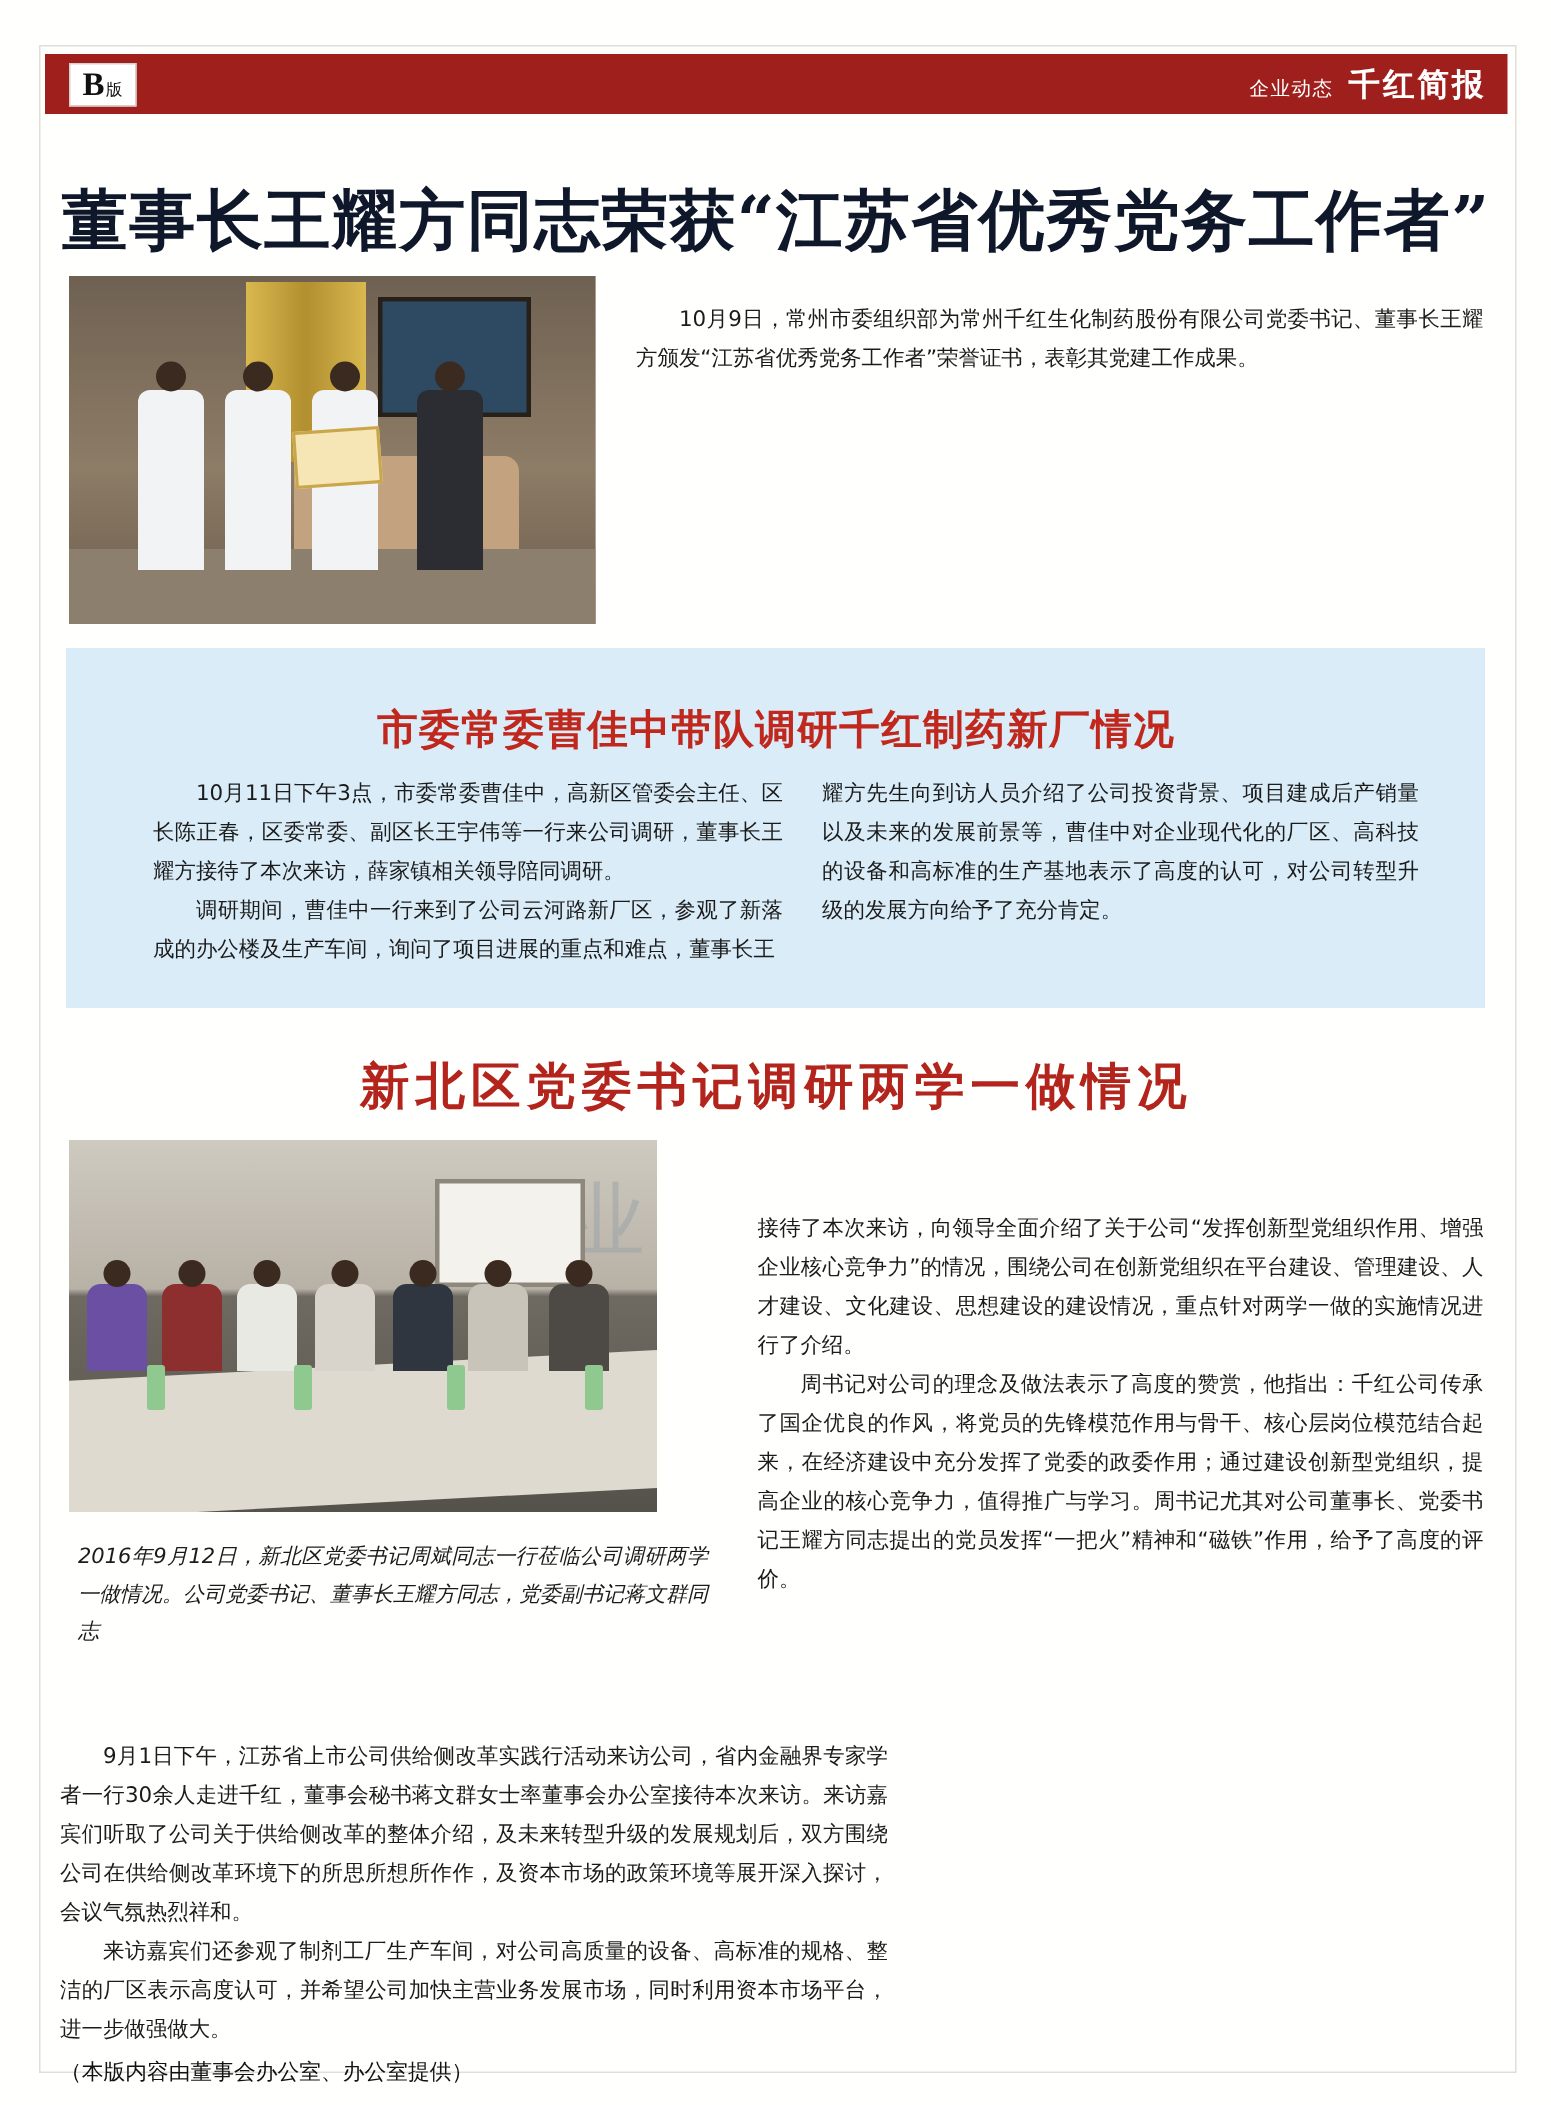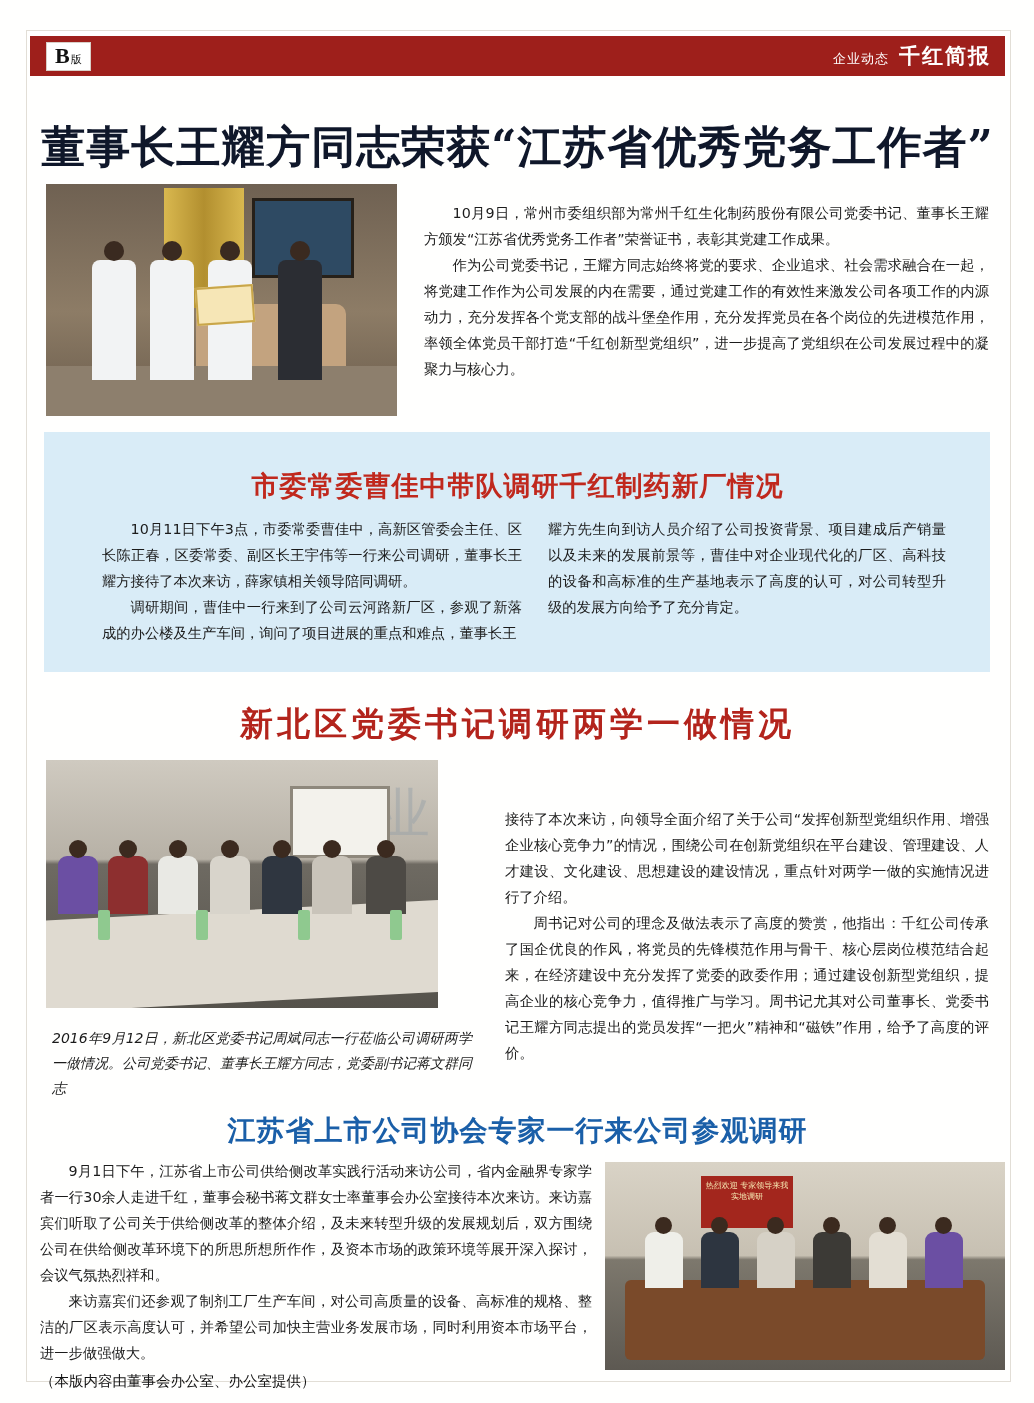--- a/index.html
+++ b/index.html
@@ -137,21 +137,20 @@
     <div class="ground"></div>
     <div class="person p1"></div>
     <div class="person p2"></div>
     <div class="person p3"></div>
     <div class="person p4"></div>
     <div class="cert"></div>
   </div>
 
   <div class="col" style="left:424px; top:200px; width:565px;">
     <p>10月9日，常州市委组织部为常州千红生化制药股份有限公司党委书记、董事长王耀方颁发“江苏省优秀党务工作者”荣誉证书，表彰其党建工作成果。</p>
-    <p>作为公司党委书记，王耀方同志始终将党的要求、企业追求、社会需求融合在一起，将党建工作作为公司发展的内在需要，通过党建工作的有效性来激发公司各项工作的内源动力，充分发挥各个党支部的战斗堡垒作用，充分发挥党员在各个岗位的先进模范作用，率领全体党员干部打造“千红创新型党组织”，进一步提高了党组织在公司发展过程中的凝聚力与核心力。</p>
   </div>
 
   <div class="panel"></div>
   <div class="headline h-redsm" style="top:468px;">市委常委曹佳中带队调研千红制药新厂情况</div>
 
   <div class="col" style="left:70px; top:516px; width:420px;margin-left:32px;">
     <p>10月11日下午3点，市委常委曹佳中，高新区管委会主任、区长陈正春，区委常委、副区长王宇伟等一行来公司调研，董事长王耀方接待了本次来访，薛家镇相关领导陪同调研。</p>
     <p>调研期间，曹佳中一行来到了公司云河路新厂区，参观了新落成的办公楼及生产车间，询问了项目进展的重点和难点，董事长王</p>
   </div>
   <div class="col" style="left:512px; top:516px; width:434px;">
@@ -178,36 +177,22 @@
     <div class="bot" style="left:344px;"></div>
   </div>
 
   <div class="caption" style="left:52px; top:1026px; width:420px;">2016年9月12日，新北区党委书记周斌同志一行莅临公司调研两学一做情况。公司党委书记、董事长王耀方同志，党委副书记蒋文群同志</div>
 
   <div class="col" style="left:505px; top:762px; width:484px;">
     <p style="text-indent:0;margin-top:44px;">接待了本次来访，向领导全面介绍了关于公司“发挥创新型党组织作用、增强企业核心竞争力”的情况，围绕公司在创新党组织在平台建设、管理建设、人才建设、文化建设、思想建设的建设情况，重点针对两学一做的实施情况进行了介绍。</p>
     <p>周书记对公司的理念及做法表示了高度的赞赏，他指出：千红公司传承了国企优良的作风，将党员的先锋模范作用与骨干、核心层岗位模范结合起来，在经济建设中充分发挥了党委的政委作用；通过建设创新型党组织，提高企业的核心竞争力，值得推广与学习。周书记尤其对公司董事长、党委书记王耀方同志提出的党员发挥“一把火”精神和“磁铁”作用，给予了高度的评价。</p>
   </div>
 
-  <div class="headline h-bluesm" style="top:1112px;">江苏省上市公司协会专家一行来公司参观调研</div>
 
   <div class="col" style="left:40px; top:1158px; width:552px;">
     <p>9月1日下午，江苏省上市公司供给侧改革实践行活动来访公司，省内金融界专家学者一行30余人走进千红，董事会秘书蒋文群女士率董事会办公室接待本次来访。来访嘉宾们听取了公司关于供给侧改革的整体介绍，及未来转型升级的发展规划后，双方围绕公司在供给侧改革环境下的所思所想所作作，及资本市场的政策环境等展开深入探讨，会议气氛热烈祥和。</p>
     <p>来访嘉宾们还参观了制剂工厂生产车间，对公司高质量的设备、高标准的规格、整洁的厂区表示高度认可，并希望公司加快主营业务发展市场，同时利用资本市场平台，进一步做强做大。</p>
   </div>
 
-  <div class="photo" id="photo3">
-    <div class="wallp"></div>
-    <div class="banner">热烈欢迎
-专家领导来我
-实地调研</div>
-    <div class="table"></div>
-    <div class="pp d1"></div>
-      <div class="pp d2"></div>
-      <div class="pp d3"></div>
-    <div class="pp d4"></div>
-      <div class="pp d5"></div>
-      <div class="pp d6"></div>
-  </div>
 
   <div class="footnote">（本版内容由董事会办公室、办公室提供）</div>
 
 </div>
 
 </body></html>

